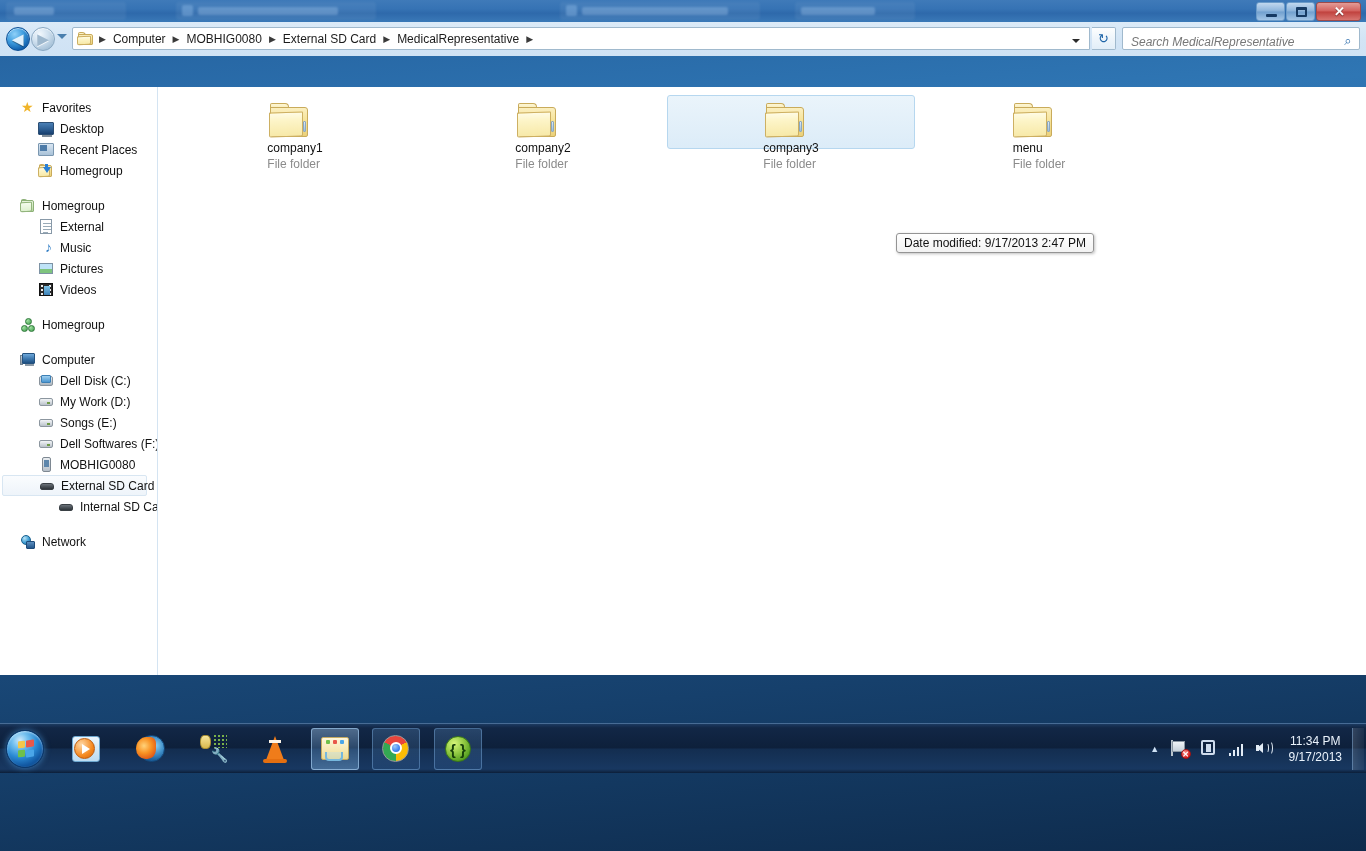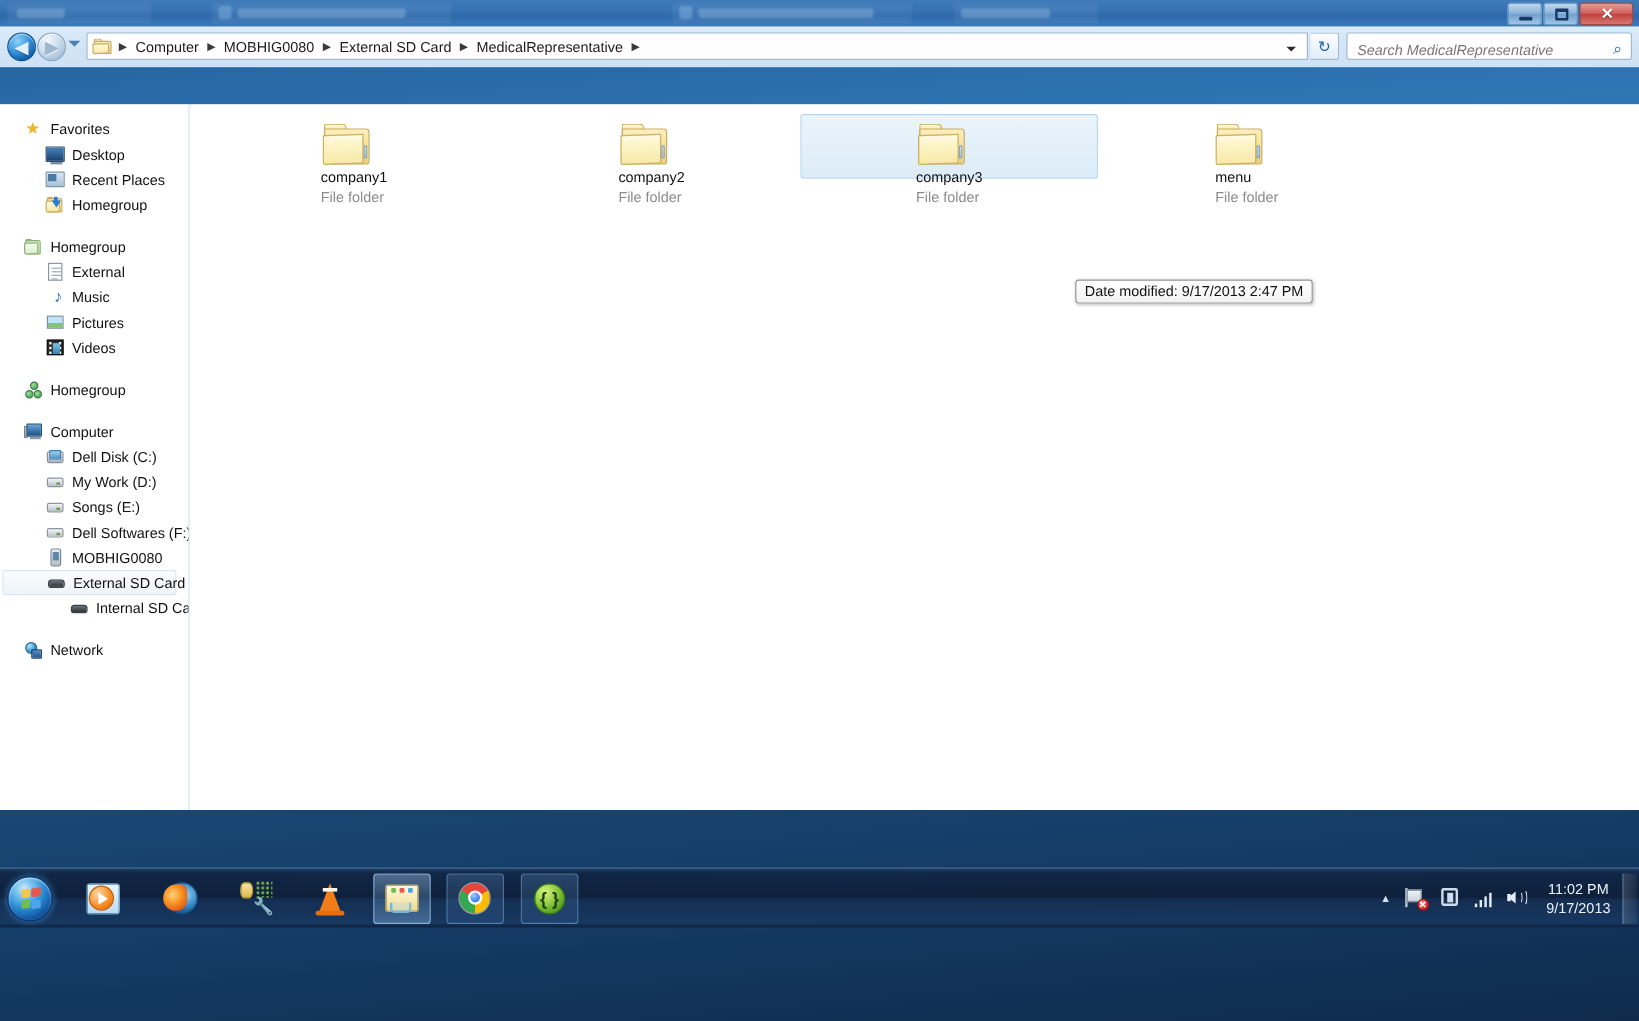--- a/index.html
+++ b/index.html
@@ -1032,19 +1032,19 @@
     </span>
 
     <span class="tray-icon">
       <span class="tray-speaker-body"></span>
         <span class="tray-speaker"></span>
       <span class="tray-wave" style="left:10px;top:5px;width:5px;height:10px;"></span>
       <span class="tray-wave" style="left:13px;top:3px;width:6px;height:14px;"></span>
     </span>
 
     <span id="clock">
-      <span style="display:block;">11:02 PM</span>
+      <span style="display:block;">11:34 PM</span>
       <span style="display:block;">9/17/2013</span>
     </span>
 
     <span id="show-desktop"></span>
   </div>
 </div>
 
 </body></html>

